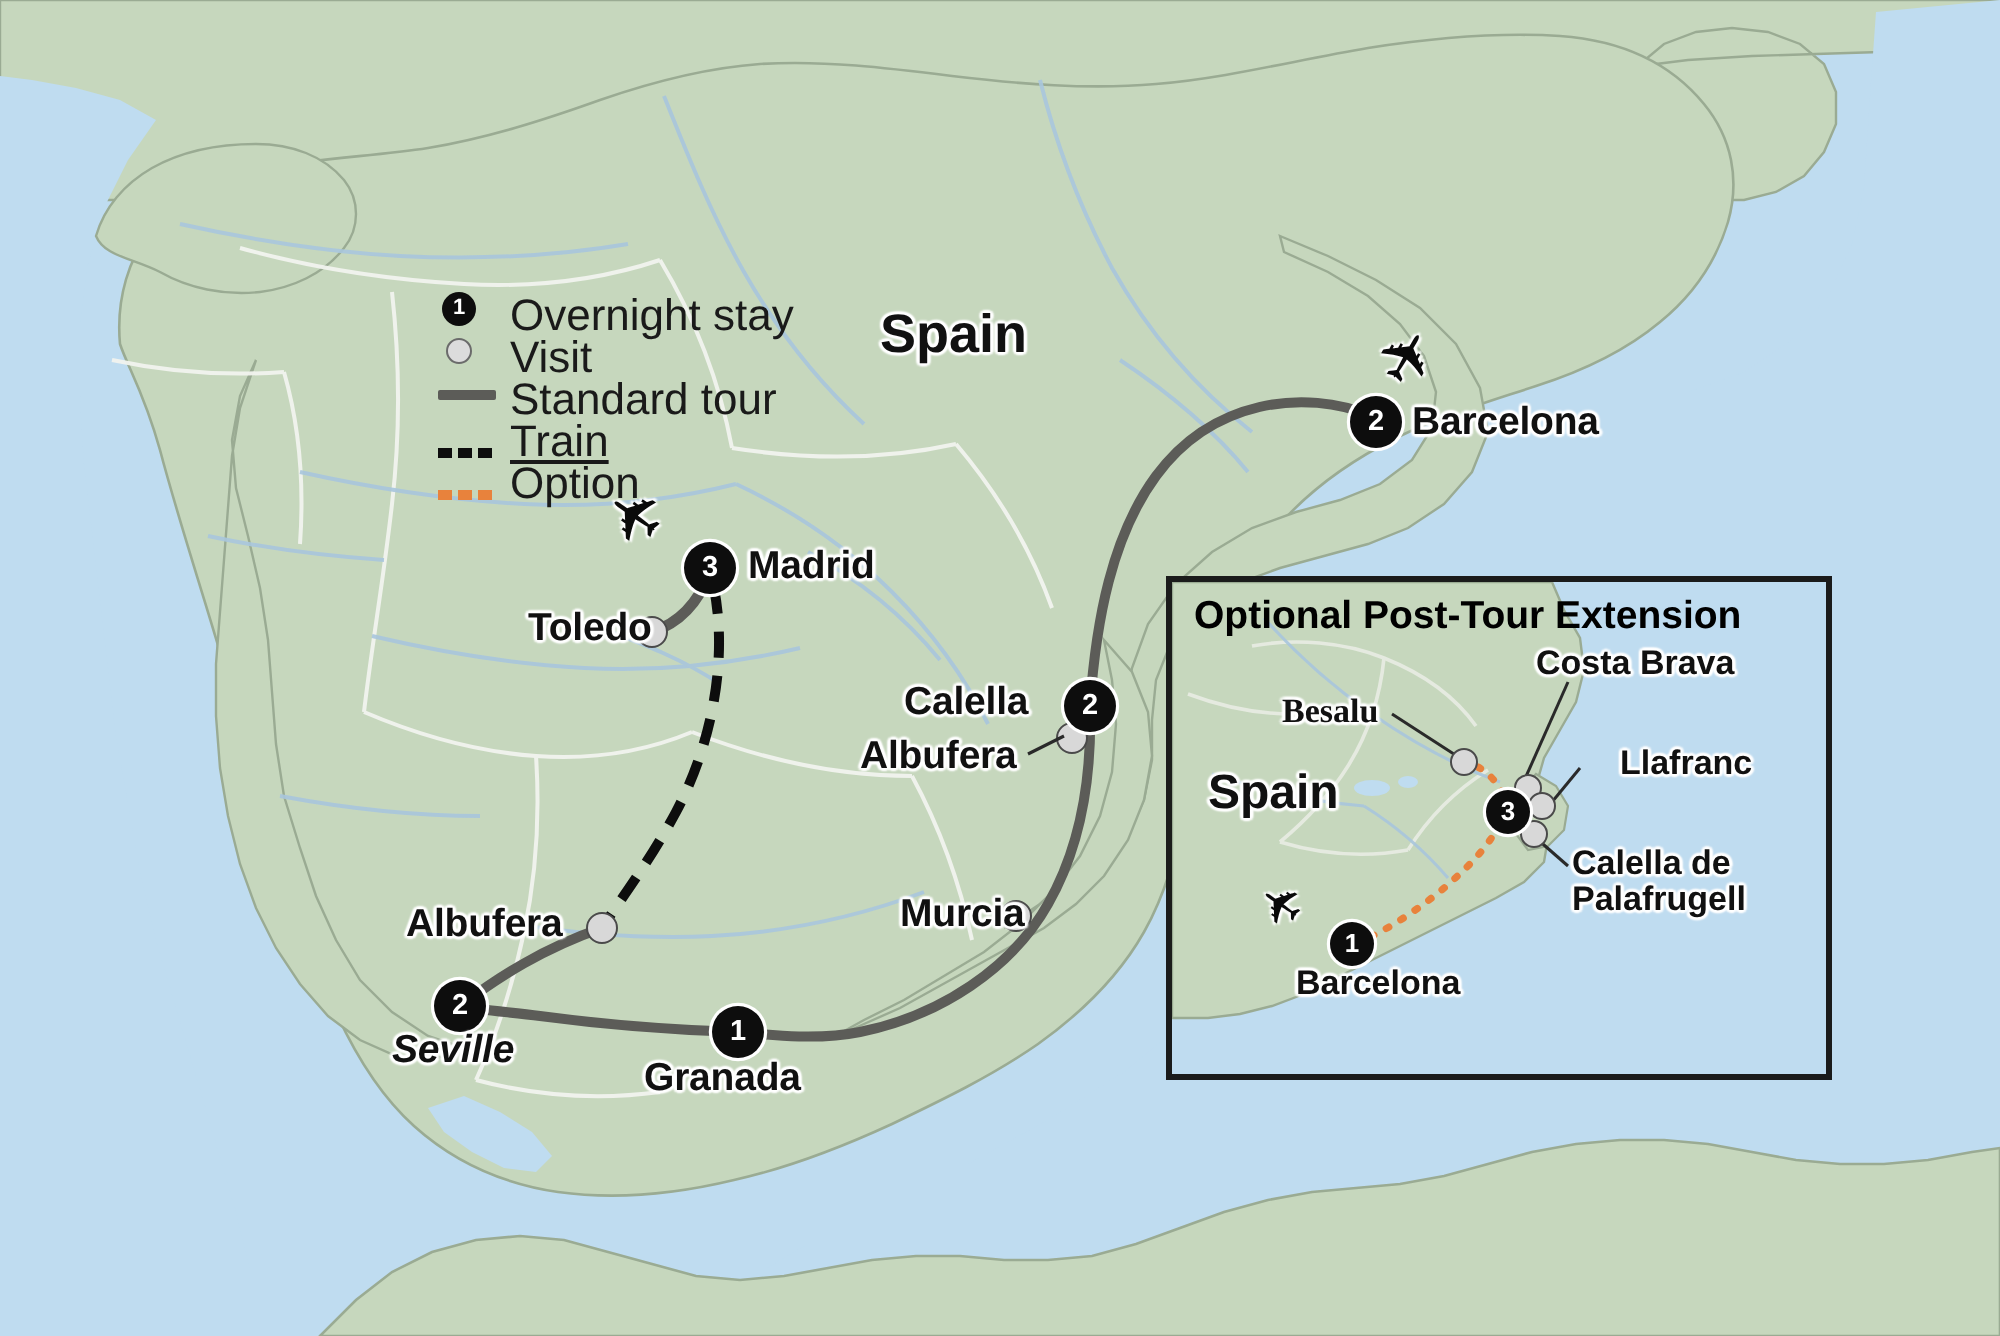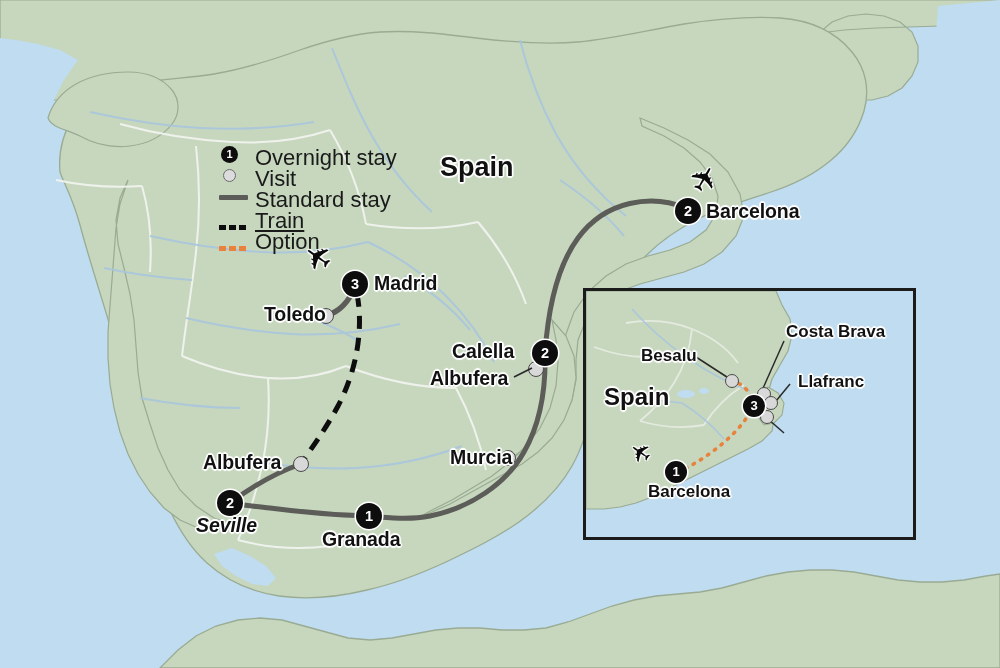--- a/index.html
+++ b/index.html
@@ -272,21 +272,21 @@
     <div class="leg-row">
       <span class="leg-mark">
         <span class="leg-circ"></span>
       </span>
       <span class="leg-label legend-txt lbl" style="position:absolute;">Visit</span>
     </div>
     <div class="leg-row">
       <span class="leg-mark">
         <span class="leg-line"></span>
       </span>
-      <span class="leg-label legend-txt lbl" style="position:absolute;">Standard stay</span>
+      <span class="leg-label legend-txt lbl" style="position:absolute;">Standard tour</span>
     </div>
     <div class="leg-row">
       <span class="leg-mark">
         <span class="leg-dash"><i style="background:#0d0d0d"></i><i style="background:#0d0d0d"></i><i style="background:#0d0d0d"></i></span>
       </span>
       <span class="leg-label legend-txt lbl" style="position:absolute;text-decoration:underline;">Train</span>
     </div>
     <div class="leg-row">
       <span class="leg-mark">
         <span class="leg-dash"><i style="background:#e8823c"></i><i style="background:#e8823c"></i><i style="background:#e8823c"></i></span>
@@ -358,31 +358,36 @@
       <path fill="none" stroke="#e8823c" stroke-width="3.6" stroke-linecap="round" stroke-dasharray="1.5 7" d="M 168,114 C 166,104 160,96 152,92 C 148,90 146,90 146,90"></path>
 
       <g stroke="#2a2a2a" stroke-width="1.5" fill="none">
         <line x1="110" y1="66" x2="144" y2="88"></line>
         <line x1="198" y1="50" x2="174" y2="104"></line>
         <line x1="204" y1="93" x2="190" y2="110"></line>
         <line x1="198" y1="142" x2="182" y2="128"></line>
       </g>
     </svg>
 
+    <div class="ititle lbl inset-title">Optional Post-Tour Extension</div>
     <div class="lbl inset-country" style="left:18px;top:92px;">Spain</div>
 
     <div class="plane" style="left:44px;top:148px;font-size:26px;transform:rotate(215deg);">✈</div>
 
     <div class="visit sm" style="left:139px;top:83px;"></div>
     <div class="visit sm" style="left:171px;top:96px;"></div>
     <div class="visit sm" style="left:178px;top:105px;"></div>
     <div class="visit sm" style="left:174px;top:119px;"></div>
 
     <div class="stop sm" style="left:79px;top:170px;">1</div>
     <div class="stop sm" style="left:157px;top:104px;">3</div>
 
     <div class="lbl inset-city" style="left:62px;top:192px;">Barcelona</div>
-    <div class="lbl inset-city" style="left:55px;top:56px;">Besalu</div>
-    <div class="lbl inset-city" style="left:200px;top:32px;">Costa Brava</div>
-    <div class="lbl inset-city" style="left:212px;top:82px;">Llafranc</div>
+    <div class="lbl inset-city" style="left:55px;top:56px;font-family:Liberation Serif, serif;">Besalu</div>
+    <div class="lbl inset-city" style="left:182px;top:32px;">Costa Brava</div>
+    <div class="lbl inset-city" style="left:224px;top:82px;">Llafranc</div>
+    <div class="lbl inset-city" style="left:200px;top:132px;">
+      <div>Calella de</div>
+      <div>Palafrugell</div>
+    </div>
   </div>
 
 </div>
 
 </body></html>

